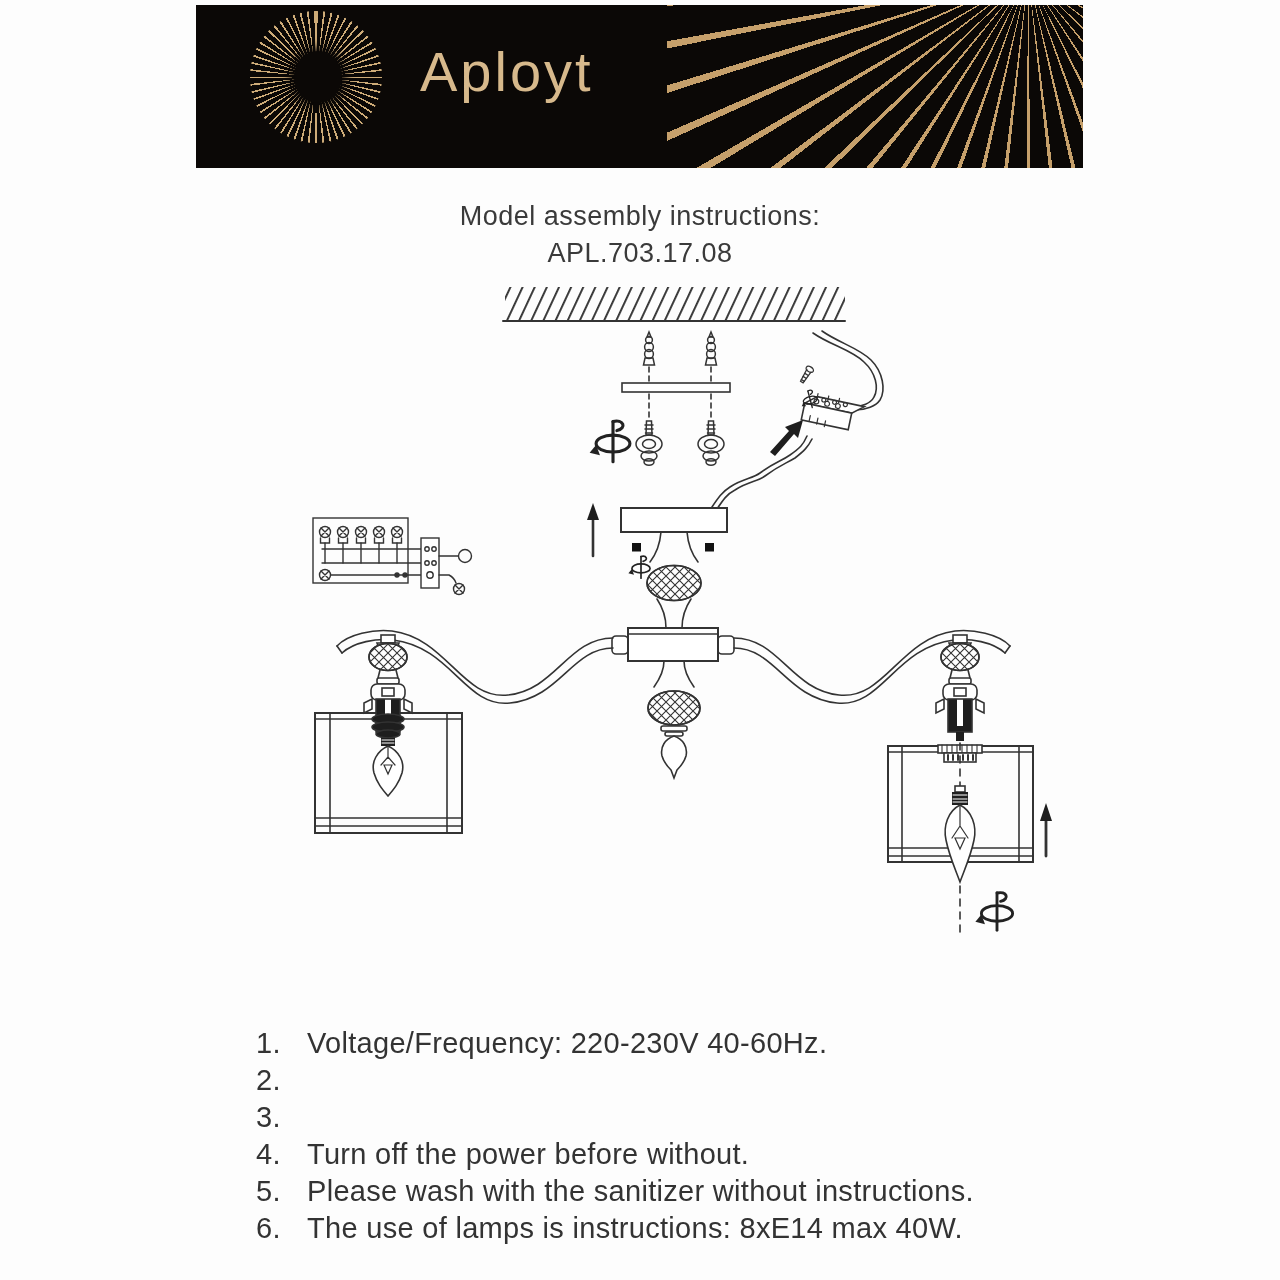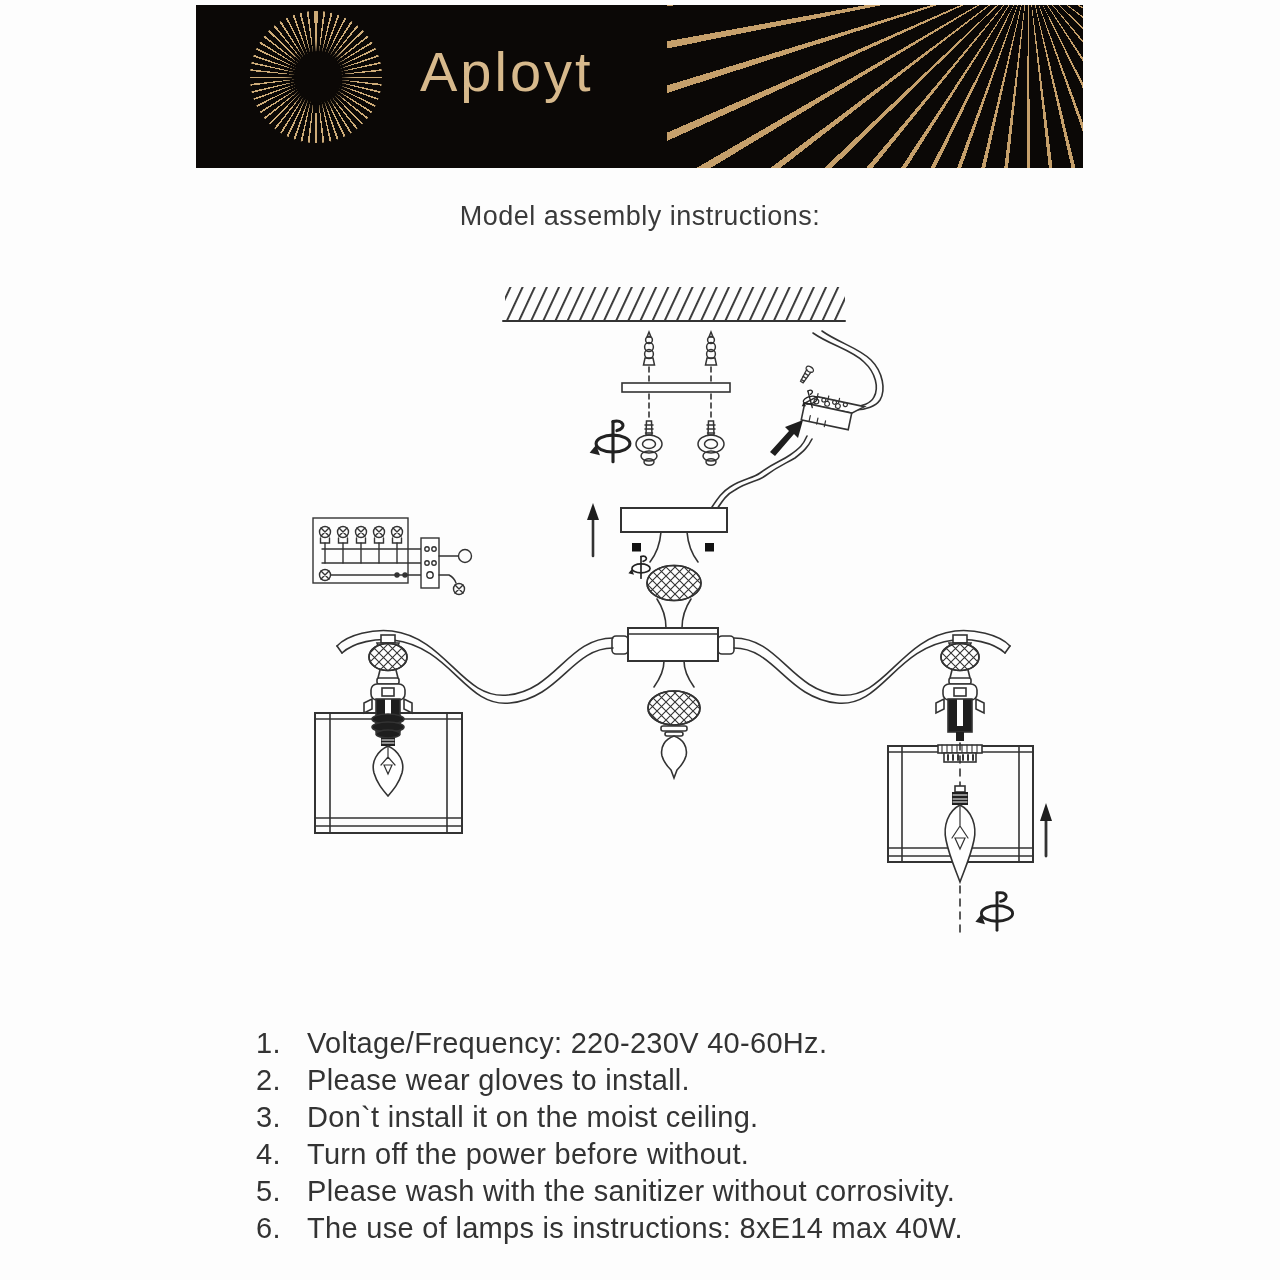--- a/index.html
+++ b/index.html
@@ -34,20 +34,21 @@
 
   <div class="banner">
     <div class="burst-rays"></div>
     <div class="burst-hole"></div>
     <div class="brand">Aployt</div>
     <div class="ray-fan"></div>
   </div>
 
   <div class="title-wrap">
     <div>Model assembly instructions:</div>
+    <div>APL.703.17.08</div>
   </div>
 
   <svg class="diagram" viewBox="0 0 1280 1280">
     <defs>
       <pattern id="hatch" width="11" height="11" patternUnits="userSpaceOnUse" patternTransform="rotate(25)">
         <rect x="0" y="0" width="1.9" height="11" fill="#333"></rect>
       </pattern>
       <pattern id="crossh" width="9" height="9" patternUnits="userSpaceOnUse">
         <path d="M0,9 L9,0 M0,0 L9,9" stroke="#333" stroke-width="1.1" fill="none"></path>
       </pattern>
@@ -278,33 +279,31 @@
     </g>
   </svg>
 
   <div class="instructions">
     <div class="instr-row">
       <span class="instr-num">1.</span>
       <span class="instr-text">Voltage/Frequency: 220-230V 40-60Hz.</span>
     </div>
     <div class="instr-row">
       <span class="instr-num">2.</span>
-      <span class="instr-text">Please wear gloves to install.</span>
     </div>
     <div class="instr-row">
       <span class="instr-num">3.</span>
-      <span class="instr-text">Don`t install it on the moist ceiling.</span>
     </div>
     <div class="instr-row">
       <span class="instr-num">4.</span>
       <span class="instr-text">Turn off the power before without.</span>
     </div>
     <div class="instr-row">
       <span class="instr-num">5.</span>
-      <span class="instr-text">Please wash with the sanitizer without corrosivity.</span>
+      <span class="instr-text">Please wash with the sanitizer without instructions.</span>
     </div>
     <div class="instr-row">
       <span class="instr-num">6.</span>
       <span class="instr-text">The use of lamps is instructions: 8xE14 max 40W.</span>
     </div>
   </div>
 
 </div>
 
 </body></html>

